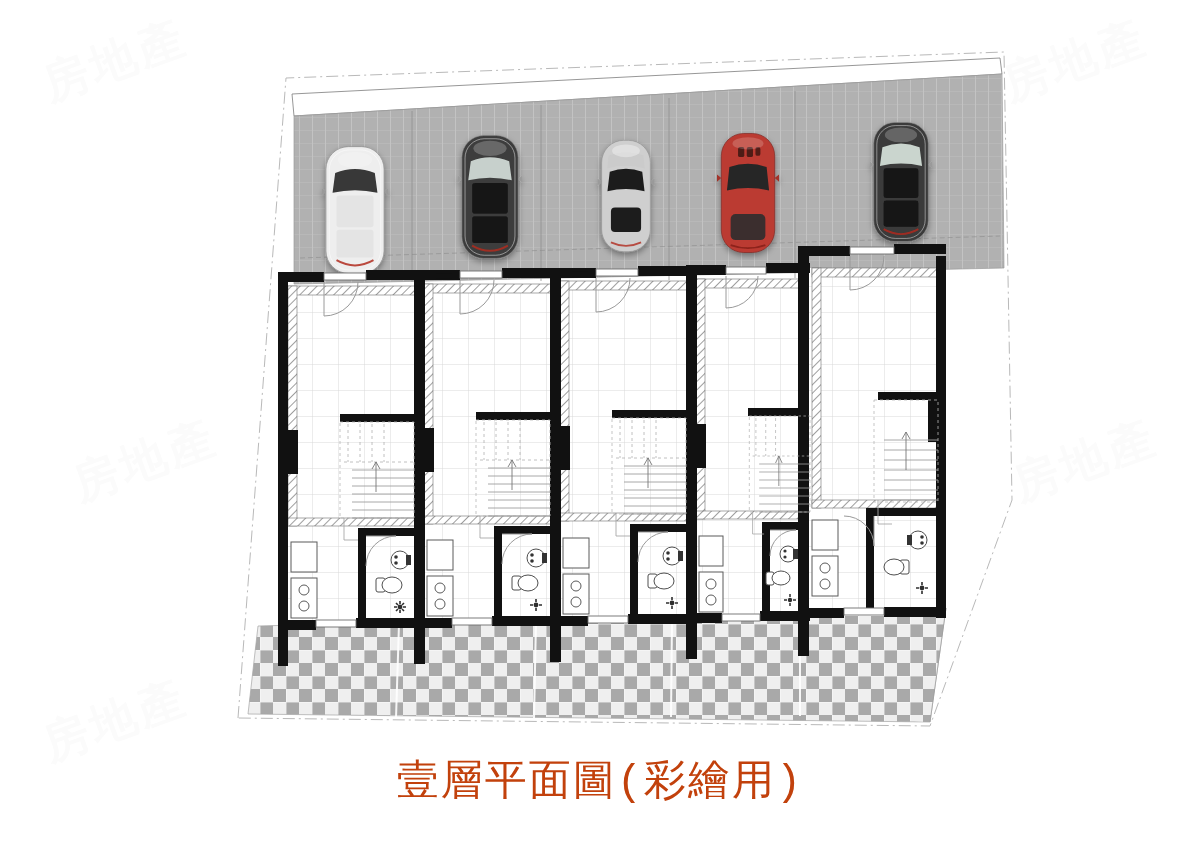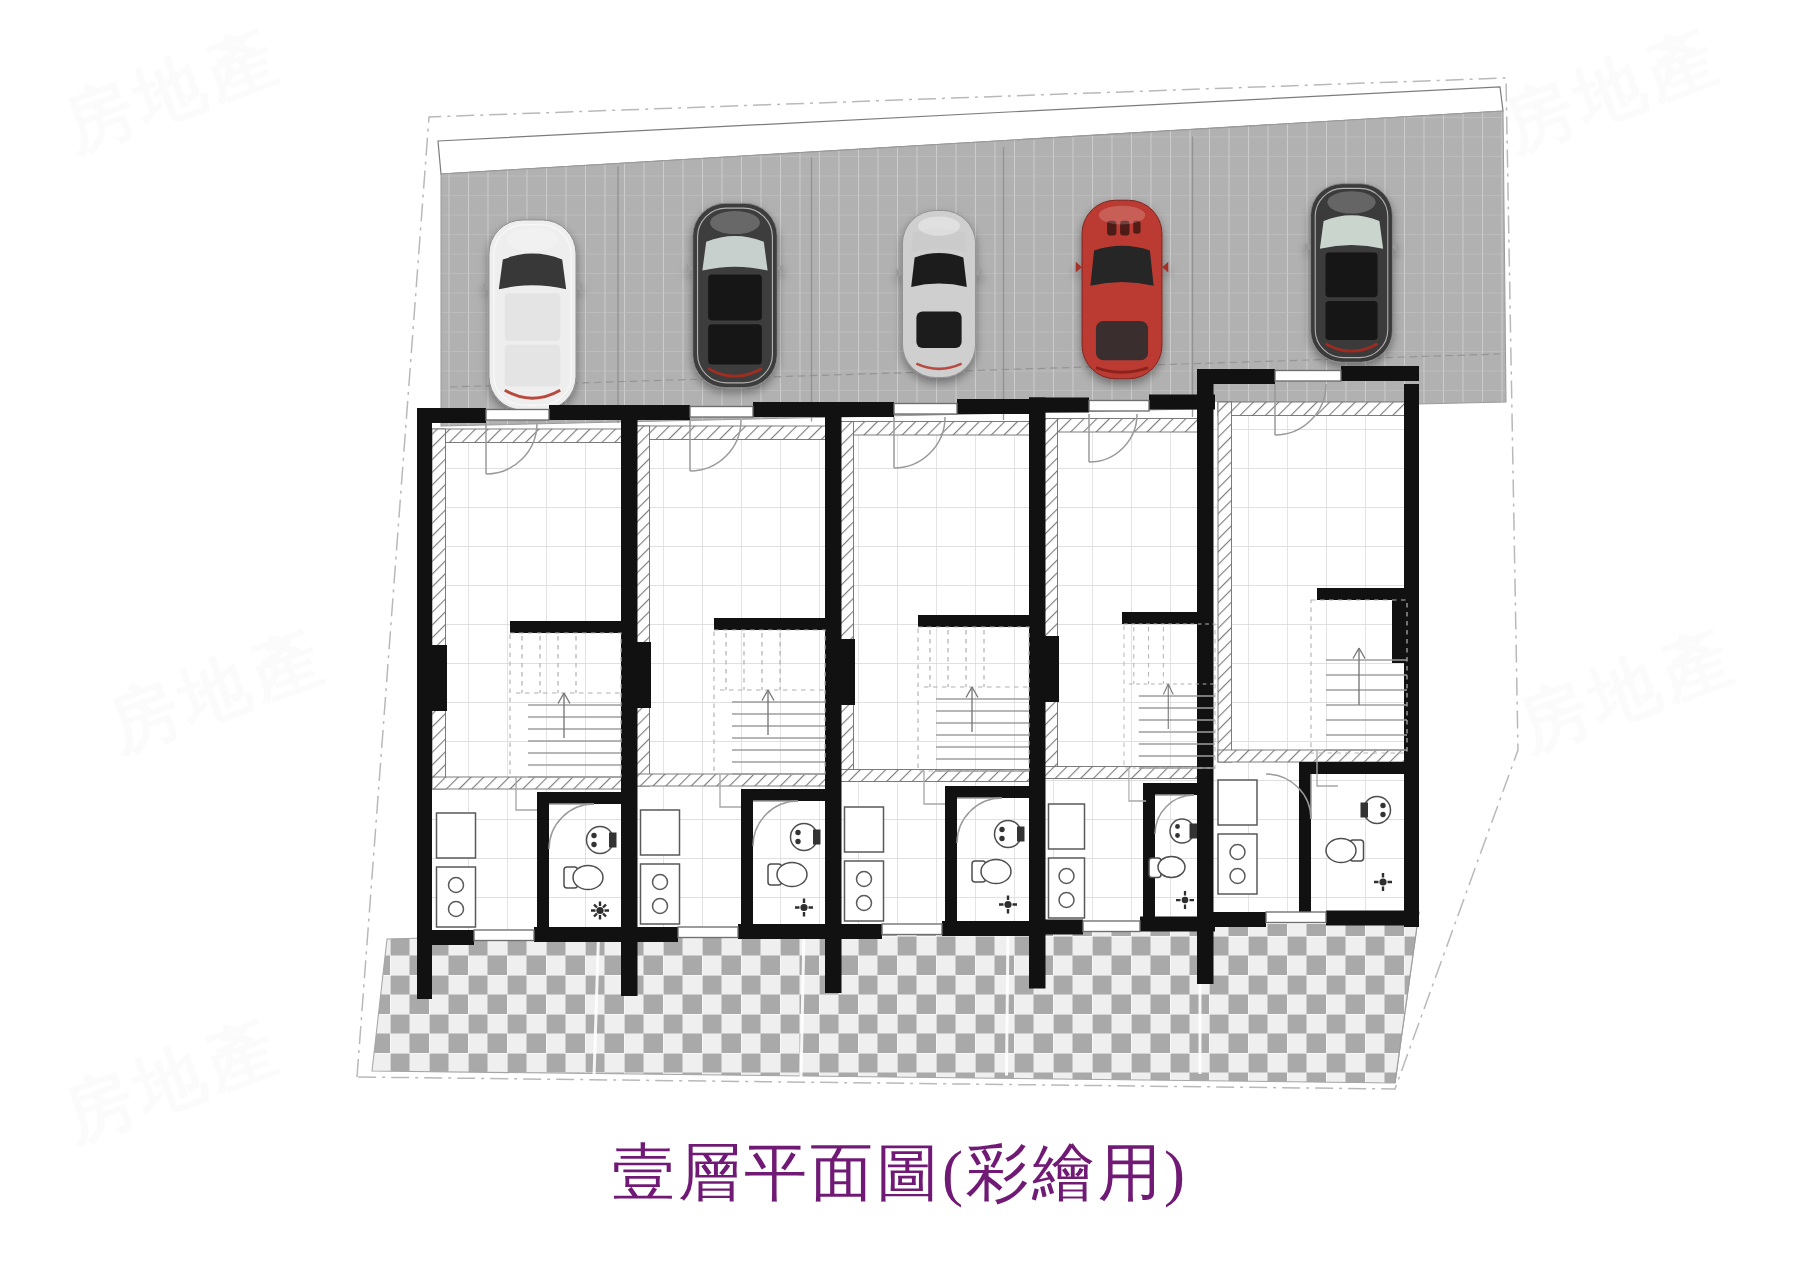--- a/index.html
+++ b/index.html
@@ -8,22 +8,22 @@
     width:1200px;height:843px;position:relative;overflow:hidden;
     font-family:"Liberation Serif","DejaVu Serif",serif;
   }
   #stage{position:absolute;inset:0;width:1200px;height:843px;}
   svg#plan{position:absolute;left:0;top:0;width:1200px;height:843px;display:block;}
   #title-wrap{
     position:absolute;left:0;right:0;top:748px;height:70px;
     display:flex;align-items:center;justify-content:center;
   }
   #plan-title{
-    font-family:Liberation Serif, serif;
-    font-size:42px;line-height:1;color:#701a75;letter-spacing:2px;
+    font-family:Liberation Mono, monospace;
+    font-size:42px;line-height:1;color:#c2410c;letter-spacing:2px;
     font-weight:400;white-space:nowrap;
   }
   .wm{
     position:absolute;color:#fbfbfb;font-size:46px;font-weight:700;
     font-family:"DejaVu Sans","Liberation Sans",sans-serif;
     transform:rotate(-20deg);user-select:none;pointer-events:none;
     letter-spacing:4px;
   }
 </style>
 </head>

